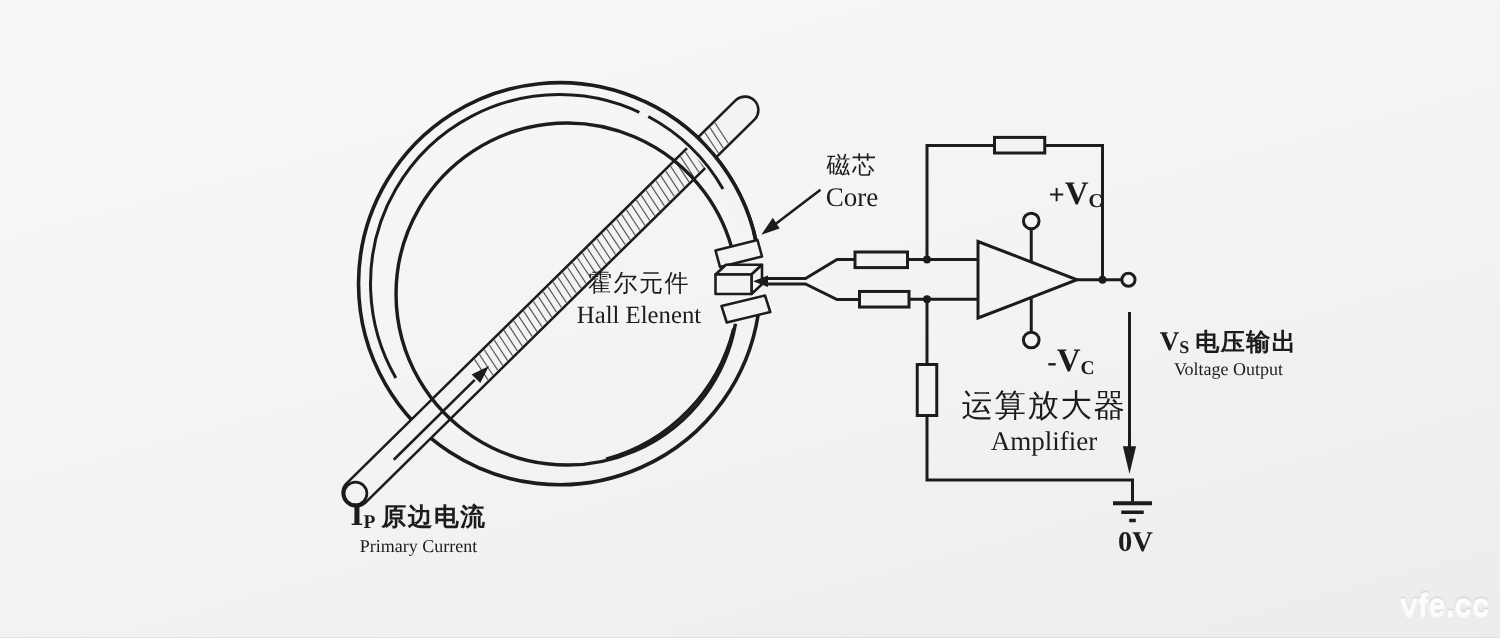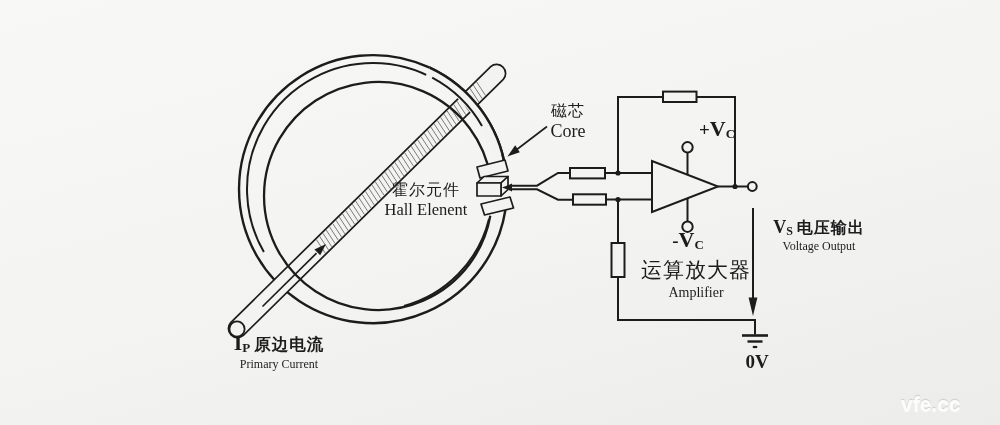--- a/index.html
+++ b/index.html
@@ -23,21 +23,21 @@
   .zh-b{font-size:16px;letter-spacing:1px;font-weight:bold}
   .en{font-size:12px}
   .en-core{font-size:18px}
   .sym-big{font-size:22px;font-weight:bold}
   .sym-med{font-size:18px;font-weight:bold}
   .sign{font-size:19px;font-weight:bold}
   .sub{font-size:13px;font-weight:bold;position:relative;top:2px}
   .sub-s{font-size:12px;font-weight:bold;position:relative;top:2px}
   .bold-serif{font-size:19px;font-weight:bold}
   .watermark{
-    position:absolute;left:901px;top:392px;width:92px;
+    position:absolute;left:901px;top:392px;width:92px;text-align:right;
     font-family:"Liberation Sans",sans-serif;font-weight:bold;font-size:21px;
     color:rgba(252,252,251,.95);
     text-shadow:0 1px 1px rgba(255,255,255,.9), 0 -1px 1px rgba(150,150,150,.38);
   }
 </style>
 </head>
 <body>
 
 <div class="stage">
 
@@ -189,27 +189,27 @@
       <span class="sym-big">I</span><span class="sub">P</span>
       <span class="zh-b" style="font-size:16.5px">原边电流</span>
     </div>
     <div class="en">Primary Current</div>
   </div>
 
   <div class="lbl" style="left:692px;top:116px;width:50px">
     <span class="sign">+</span><span class="sym-big">V</span><span class="sub">C</span>
   </div>
 
-  <div class="lbl" style="left:664px;top:227px;width:48px">
+  <div class="lbl" style="left:690px;top:227px;width:48px">
     <span class="sign">-</span><span class="sym-big">V</span><span class="sub">C</span>
   </div>
 
   <div class="lbl" style="left:638px;top:258px;width:116px">
     <div class="zh" style="font-size:21px">运算放大器</div>
-    <div class="en" style="font-size:14px">Amplifier</div>
+    <div class="en" style="font-size:18px">Amplifier</div>
   </div>
 
   <div class="lbl" style="left:763px;top:217px;width:112px">
     <div>
       <span class="sym-med">V</span><span class="sub-s">S</span>
       <span class="zh-b">电压输出</span>
     </div>
     <div class="en">Voltage Output</div>
   </div>
 

